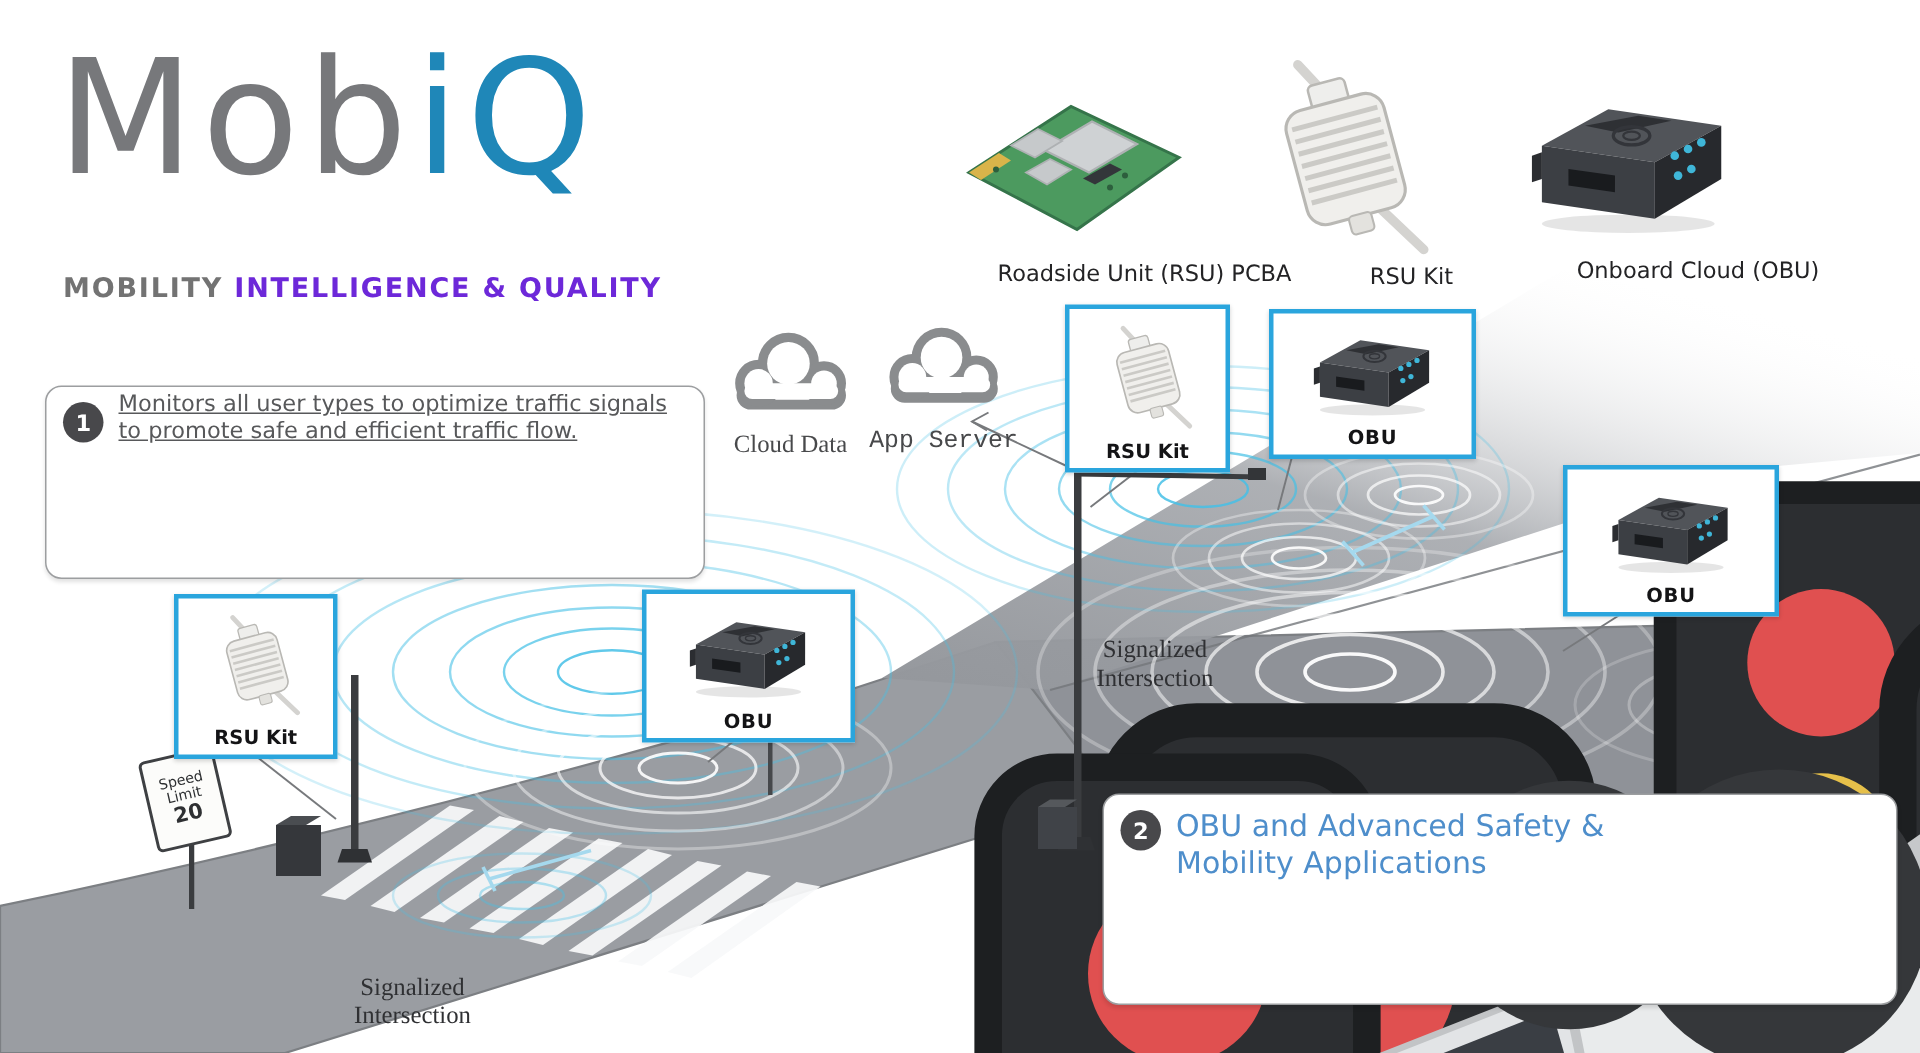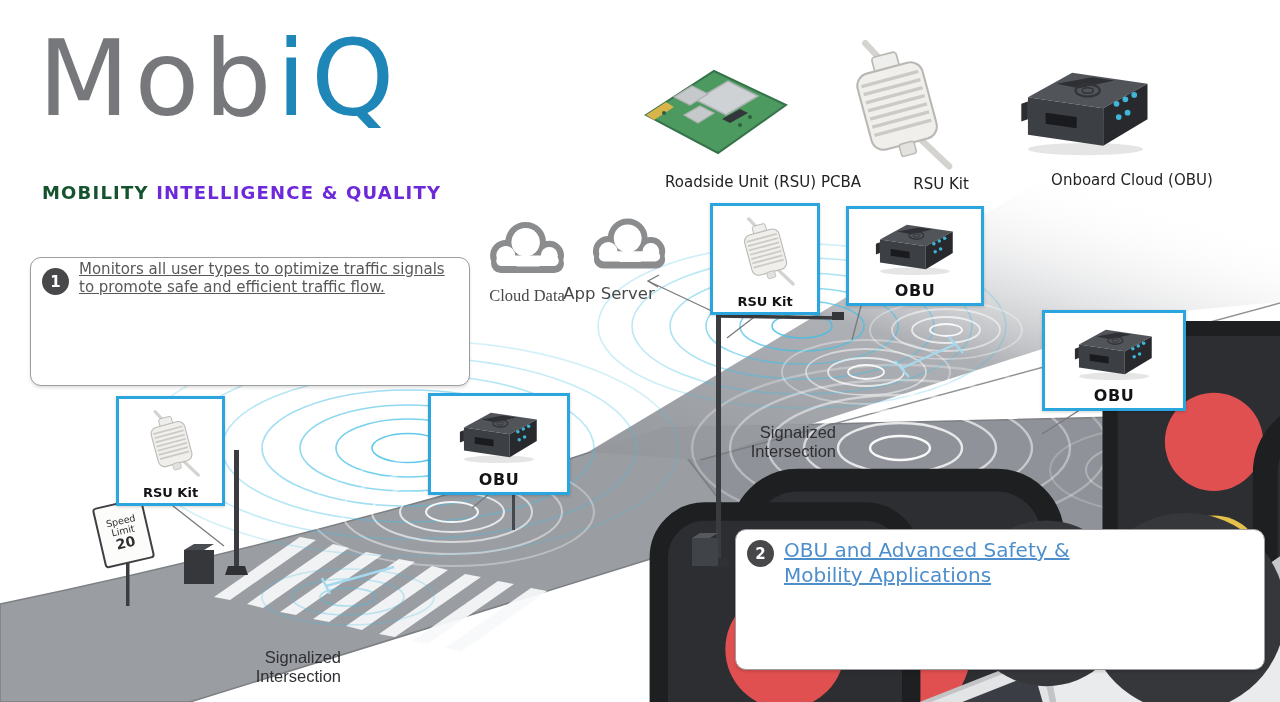--- a/index.html
+++ b/index.html
@@ -8,55 +8,55 @@
   .stage svg{display:block;}
   #scene{position:absolute;left:0;top:0;z-index:1;}
 
   
   .logo{position:absolute;left:38px;top:26px;z-index:2;}
   .logo-main{font-size:106px;line-height:1;letter-spacing:5px;font-weight:500;}
   .logo-main .g{color:#77787b;}
   .logo-main .b{color:#1f87b8;}
   .logo-tag{position:absolute;left:42px;top:182px;font-size:18px;letter-spacing:1.2px;
             font-weight:bold;white-space:nowrap;z-index:2;}
-  .logo-tag .g{color:#14532d;}
+  .logo-tag .g{color:#737373;}
   .logo-tag .b{color:#6d28d9;}
 
   
   .plabel{position:absolute;transform:translateX(-50%);font-size:15px;color:#232325;
           white-space:nowrap;z-index:2;margin-left:44px;}
   .clabel{position:absolute;transform:translateX(-50%);font-size:16.5px;color:#48494b;
           white-space:nowrap;z-index:2;}
   .topimg{position:absolute;z-index:2;}
 
   
   .devbox{position:absolute;border:3px solid #2aa5dd;background:#fff;z-index:3;
           display:flex;flex-direction:column;align-items:center;justify-content:flex-end;
           box-shadow:0 1px 3px rgba(0,0,0,.18);}
   .devbox .art{flex:1;display:flex;align-items:center;justify-content:center;}
   .devbox .lbl{font-weight:bold;color:#141416;margin-bottom:3px;}
   .lbl-sm{font-size:13px;}
-  .lbl-md{font-size:16px;letter-spacing:.5px;}
+  .lbl-md{font-size:13px;letter-spacing:.5px;}
 
   
   .callout{position:absolute;background:#fff;border:1.6px solid #9c9ea0;border-radius:11px;
            box-shadow:0 2px 3px rgba(0,0,0,.12);z-index:4;}
   .badge{position:absolute;left:11px;top:10px;width:27px;height:27px;border-radius:50%;
          background:#48484b;color:#fff;font-weight:bold;font-size:15px;
          display:flex;align-items:center;justify-content:center;}
   .callout .title{margin:8px 10px 2px 48px;color:#4e8ecb;font-size:19px;line-height:1.24;}
   .callout .body{margin:2px 8px 8px 48px;color:#57585a;font-size:15px;line-height:1.22;}
   #callout1 .title{max-width:382px;}
   #callout1 .body{max-width:388px;text-decoration:underline;}
-  #callout2 .title{font-size:20px;max-width:345px;text-decoration:underline;}
+  #callout2 .title{font-size:20px;max-width:345px;}
   #callout2 .body{font-size:14.6px;max-width:472px;}
 
   
-  .siglabel{position:absolute;width:132px;text-align:right;font-size:16.5px;line-height:1.16;
-            color:#2f3033;font-family:Liberation Sans, sans-serif;z-index:2;}
+  .siglabel{position:absolute;width:132px;text-align:center;font-size:16.5px;line-height:1.16;
+            color:#2f3033;font-family:Liberation Serif, serif;z-index:2;}
   .speedsign{position:absolute;left:98px;top:502px;width:47px;height:58px;background:#fcfcfa;
              border:2.5px solid #3e4043;border-radius:4px;transform:rotate(-13deg);
              display:flex;flex-direction:column;align-items:center;justify-content:center;
              color:#2e3032;z-index:2;line-height:1.05;}
   .speedsign .s1{font-size:9.5px;}
   .speedsign .s2{font-size:14px;font-weight:bold;}
 </style>
 </head>
 <body>
 
@@ -328,21 +328,21 @@
   <div class="plabel" style="left:1088px;top:171px;">Onboard Cloud (OBU)</div>
 
   <svg class="topimg" style="left:483px;top:212px;" width="90" height="70" viewBox="0 0 95 62">
       <use href="#cloudSym"></use>
     </svg>
   <div class="clabel" style="left:527px;top:286px;font-family:Liberation Serif, serif;">Cloud Data</div>
 
   <svg class="topimg" style="left:586px;top:208px;" width="88" height="70" viewBox="0 0 95 62">
       <use href="#cloudSym"></use>
     </svg>
-  <div class="clabel" style="left:609px;top:284px;">App Server</div>
+  <div class="clabel" style="left:629px;top:284px;font-family:Liberation Mono, monospace;">App Server</div>
 
   <div class="devbox" style="left:710px;top:203px;width:104px;height:106px;">
     <div class="art">
       <svg width="76" height="74" viewBox="0 0 100 100">
           <use href="#rsuSym"></use>
         </svg>
     </div>
     <div class="lbl lbl-sm">RSU Kit</div>
   </div>
 

